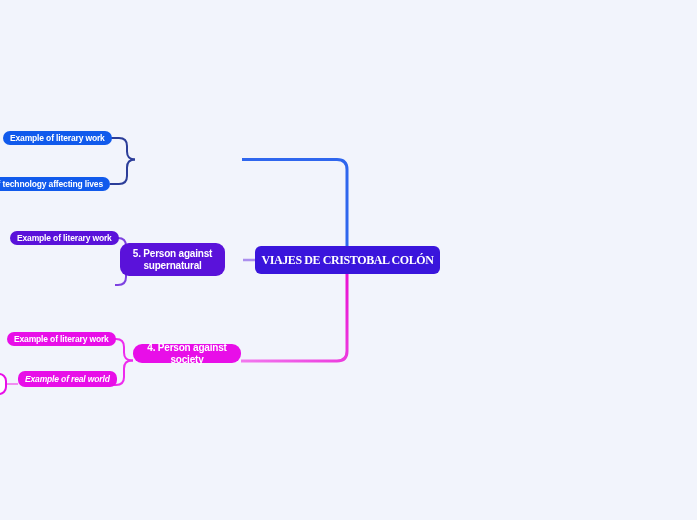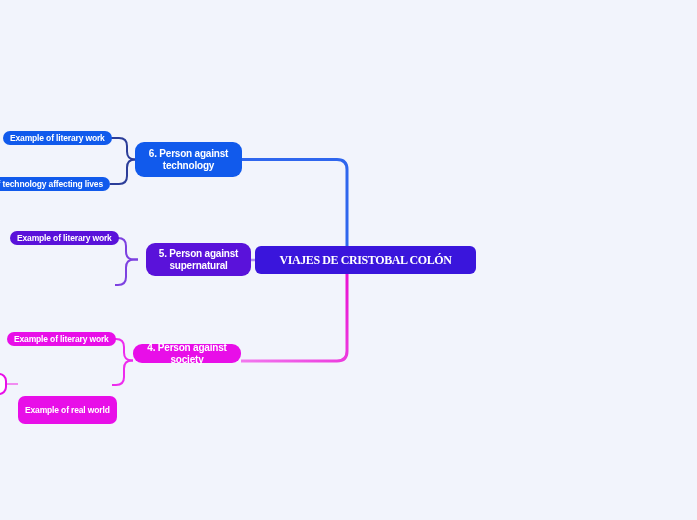--- a/index.html
+++ b/index.html
@@ -54,29 +54,29 @@
     border:2.5px solid #e80ee8;
     border-radius:8px;
     box-sizing:border-box;
     cursor:pointer;
   }
   
   #b6-node{left:135px;top:142px;width:107px;height:35px;}
   #b6-c0{left:3px;top:131px;}
   #b6-c1{right:587px;top:177px;}
   
-  #b5-node{left:146px;top:243px;width:105px;height:33px;}
+  #b5-node{left:120px;top:243px;width:105px;height:33px;}
   #b5-c0{left:10px;top:231px;}
   #b5-c1{left:10px;top:278px;}
   
   #b4-node{left:133px;top:344px;width:108px;height:19px;}
   #b4-c0{left:7px;top:332px;}
-  #b4-c1{left:18px;top:396px;height:28px;line-height:16px;}
+  #b4-c1{left:18px;top:371px;height:16px;line-height:16px;font-style:italic;}
   
-  #root-node{left:255px;top:246px;width:221px;height:28px;}
+  #root-node{left:255px;top:246px;width:185px;height:28px;}
 </style>
 </head>
 <body>
 
 <div id="stage">
 
   <svg id="connector-layer" width="697" height="520" viewBox="0 0 697 520" fill="none" xmlns="http://www.w3.org/2000/svg">
     <defs>
       <linearGradient id="gradMagenta" gradientUnits="userSpaceOnUse" x1="347" y1="274" x2="241" y2="361">
         <stop offset="0" stop-color="#e911d3"></stop>
@@ -103,21 +103,20 @@
       <path d="M112 385 H116 Q124 385 124 377 V368.5 Q124 360.5 132 360.5 H133"></path>
     </g>
 
     <path d="M7 384 H18" stroke="#f06aee" stroke-width="1.5"></path>
 
     <path d="M347 274 V351 Q347 361 337 361 H241" stroke="url(#gradMagenta)" stroke-width="3"></path>
   </svg>
 
   <div class="node root-node root-fill" id="root-node">VIAJES DE CRISTOBAL COLÓN</div>
 
-  <div class="node parent-node blue-fill" id="b6-node">6. Person against technology</div>
   <div class="node child-node blue-fill" id="b6-c0">Example of literary work</div>
   <div class="node child-node blue-fill" id="b6-c1">Example of technology affecting lives</div>
 
   <div class="node parent-node violet-fill" id="b5-node">5. Person against supernatural</div>
   <div class="node child-node violet-fill" id="b5-c0">Example of literary work</div>
 
   <div class="node parent-node magenta-fill" id="b4-node">4. Person against society</div>
   <div class="node child-node magenta-fill" id="b4-c0">Example of literary work</div>
   <div class="node child-node magenta-fill" id="b4-c1">Example of real world</div>
   <div class="blank-node"></div>

